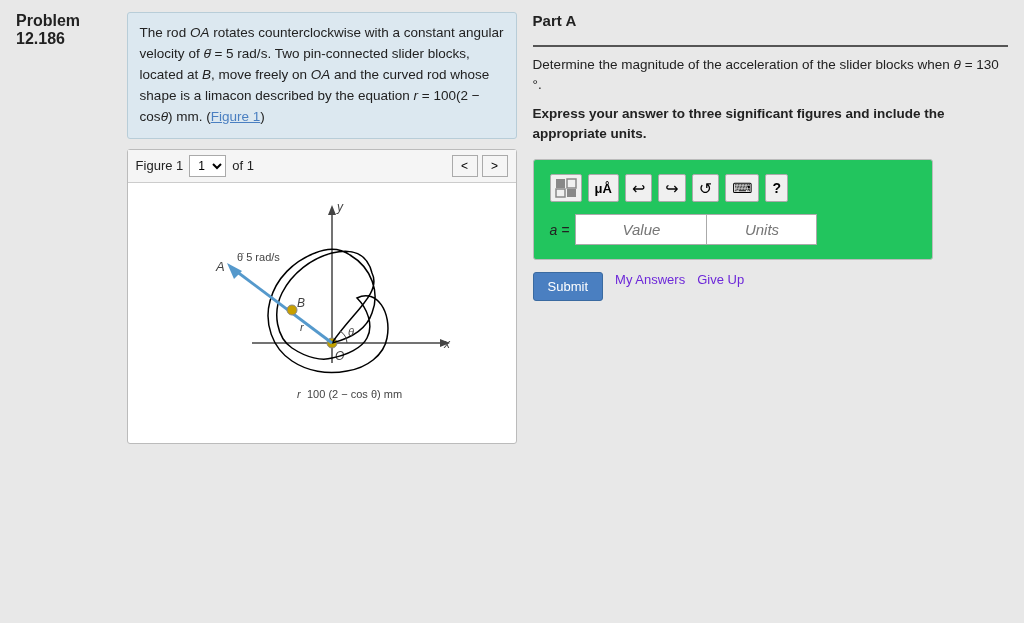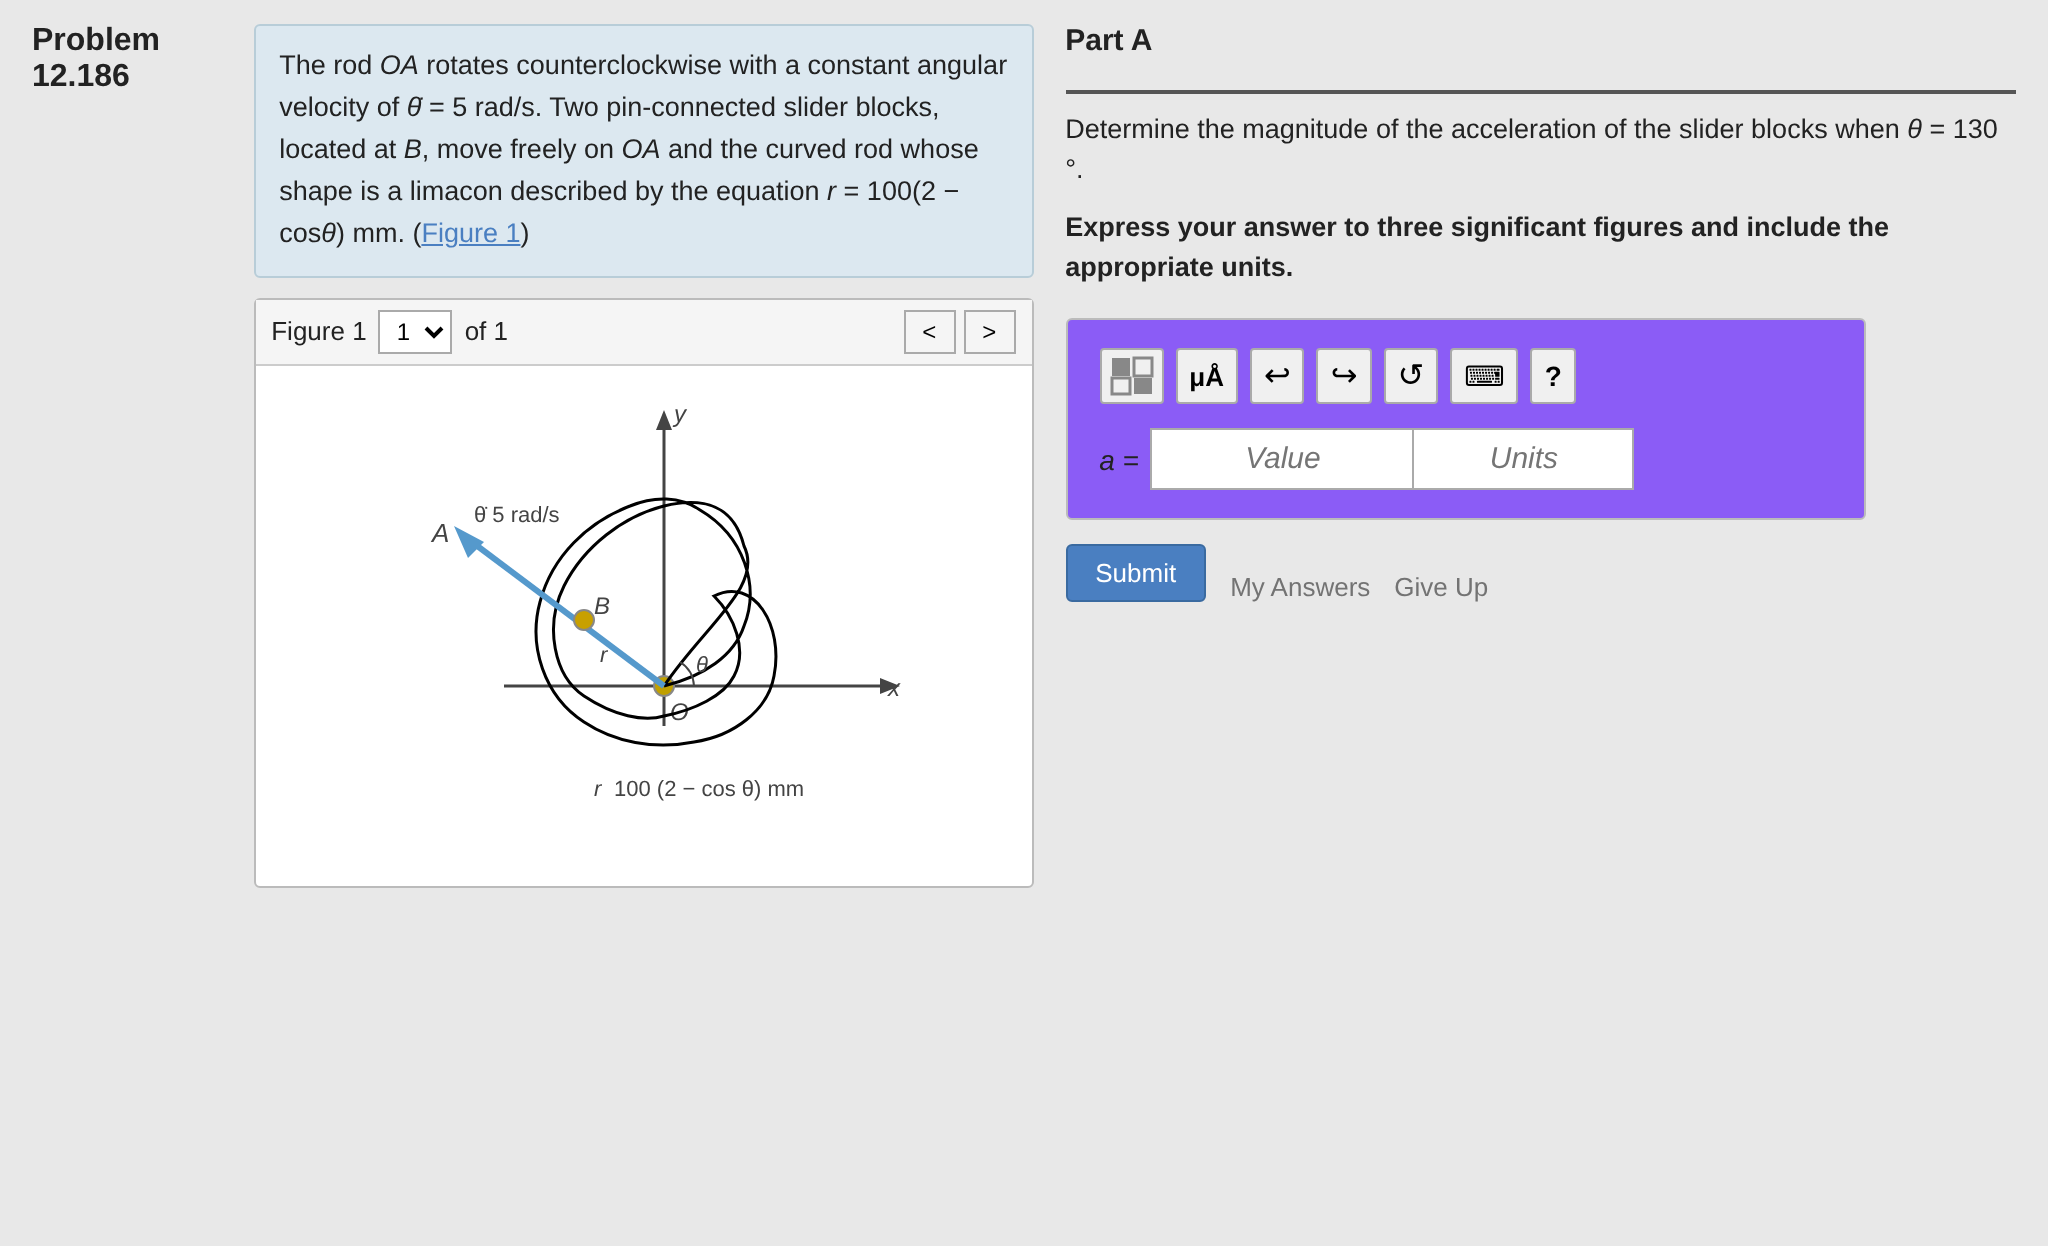--- a/index.html
+++ b/index.html
@@ -126,21 +126,21 @@
     }
 
     .instruction-text {
       font-size: 13.5px;
       font-weight: bold;
       margin-bottom: 15px;
       line-height: 1.5;
     }
 
     .answer-box {
-      background: #8b5cf6;
+      background: #22c55e;
       border: 1px solid #bbb;
       border-radius: 3px;
       padding: 14px 16px;
       margin-bottom: 12px;
       width: 400px;
     }
 
     .toolbar {
       display: flex;
       align-items: center;
@@ -198,36 +198,36 @@
       font-style: italic;
       color: #777;
       width: 110px;
       text-align: center;
       background: white;
       outline: none;
     }
 
     .action-row {
       display: flex;
-      align-items: flex-end;
+      align-items: flex-start;
       gap: 12px;
     }
 
     .submit-btn {
       background: #4a7fc1;
       color: white;
       border: 1px solid #3a6aa0;
       padding: 6px 14px;
       font-size: 13px;
       border-radius: 3px;
       cursor: pointer;
     }
 
     .action-link {
-      color: #737373;
+      color: #6d28d9;
       font-size: 13px;
       cursor: pointer;
       text-decoration: none;
     }
 
     
     .math {
       font-style: italic;
     }
 

